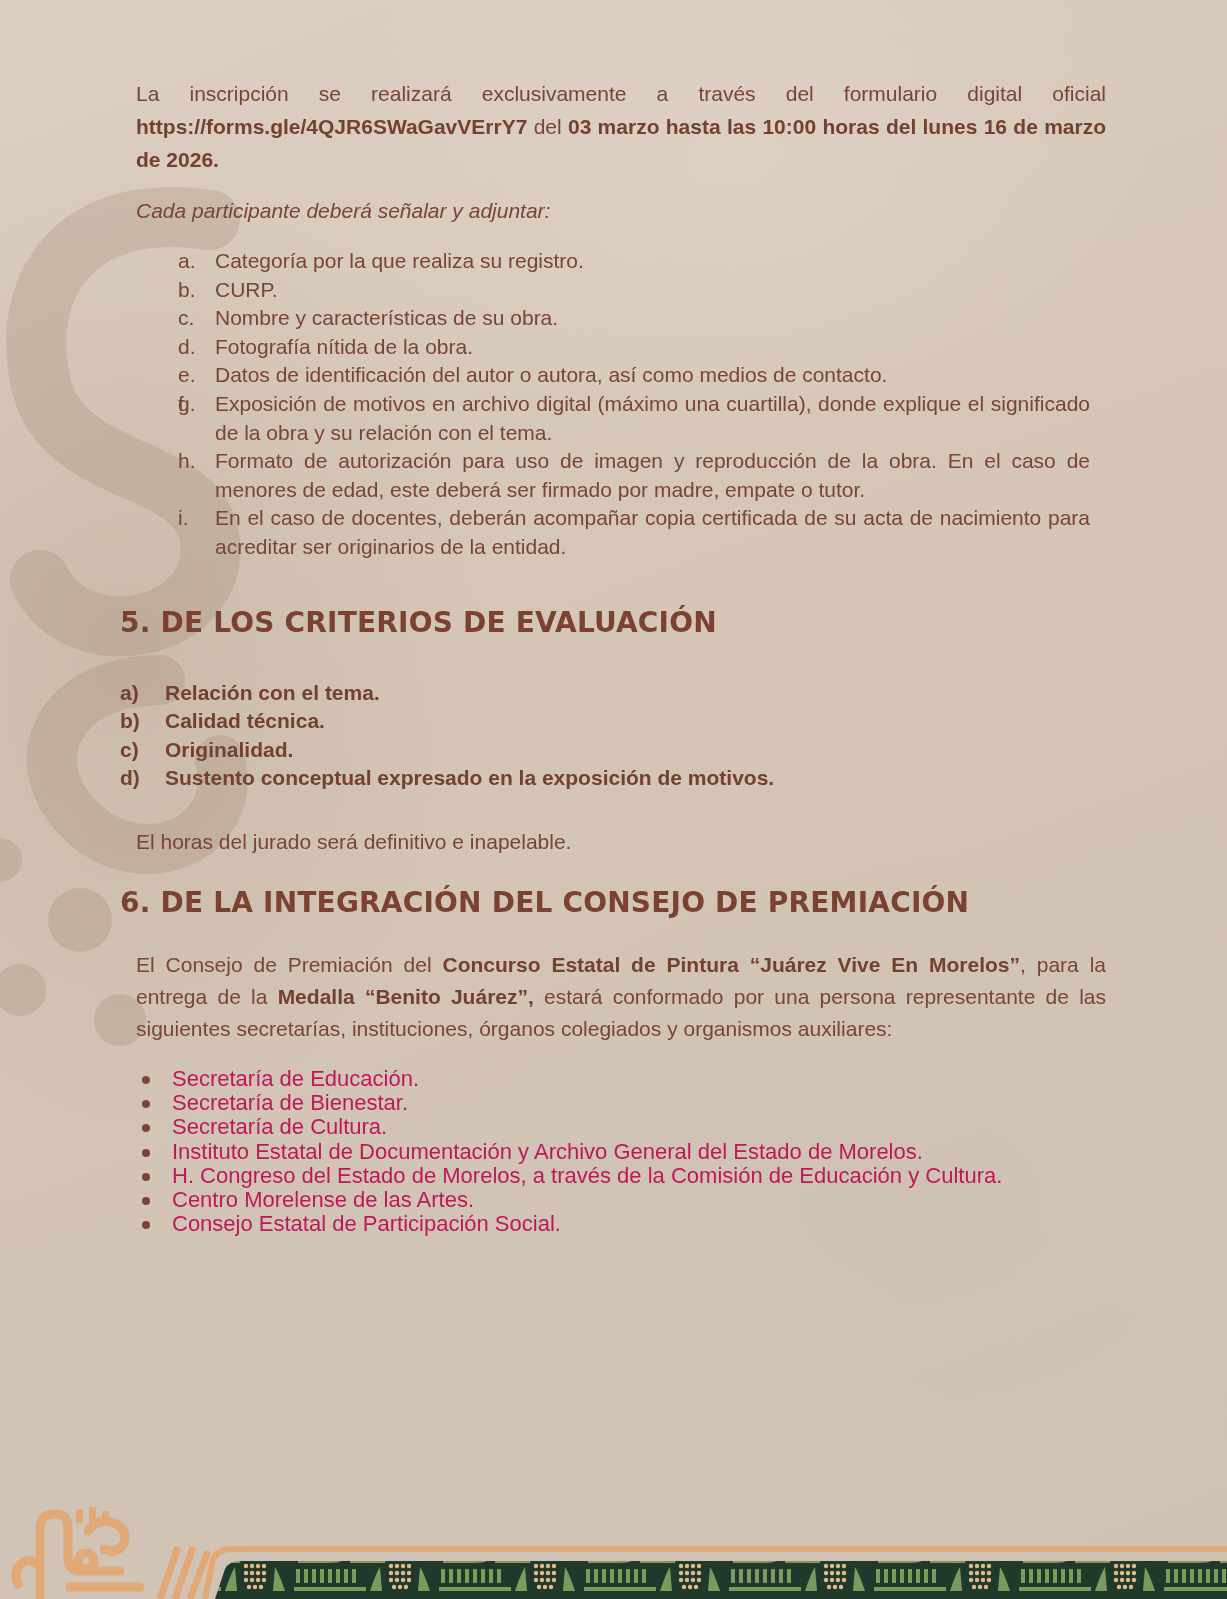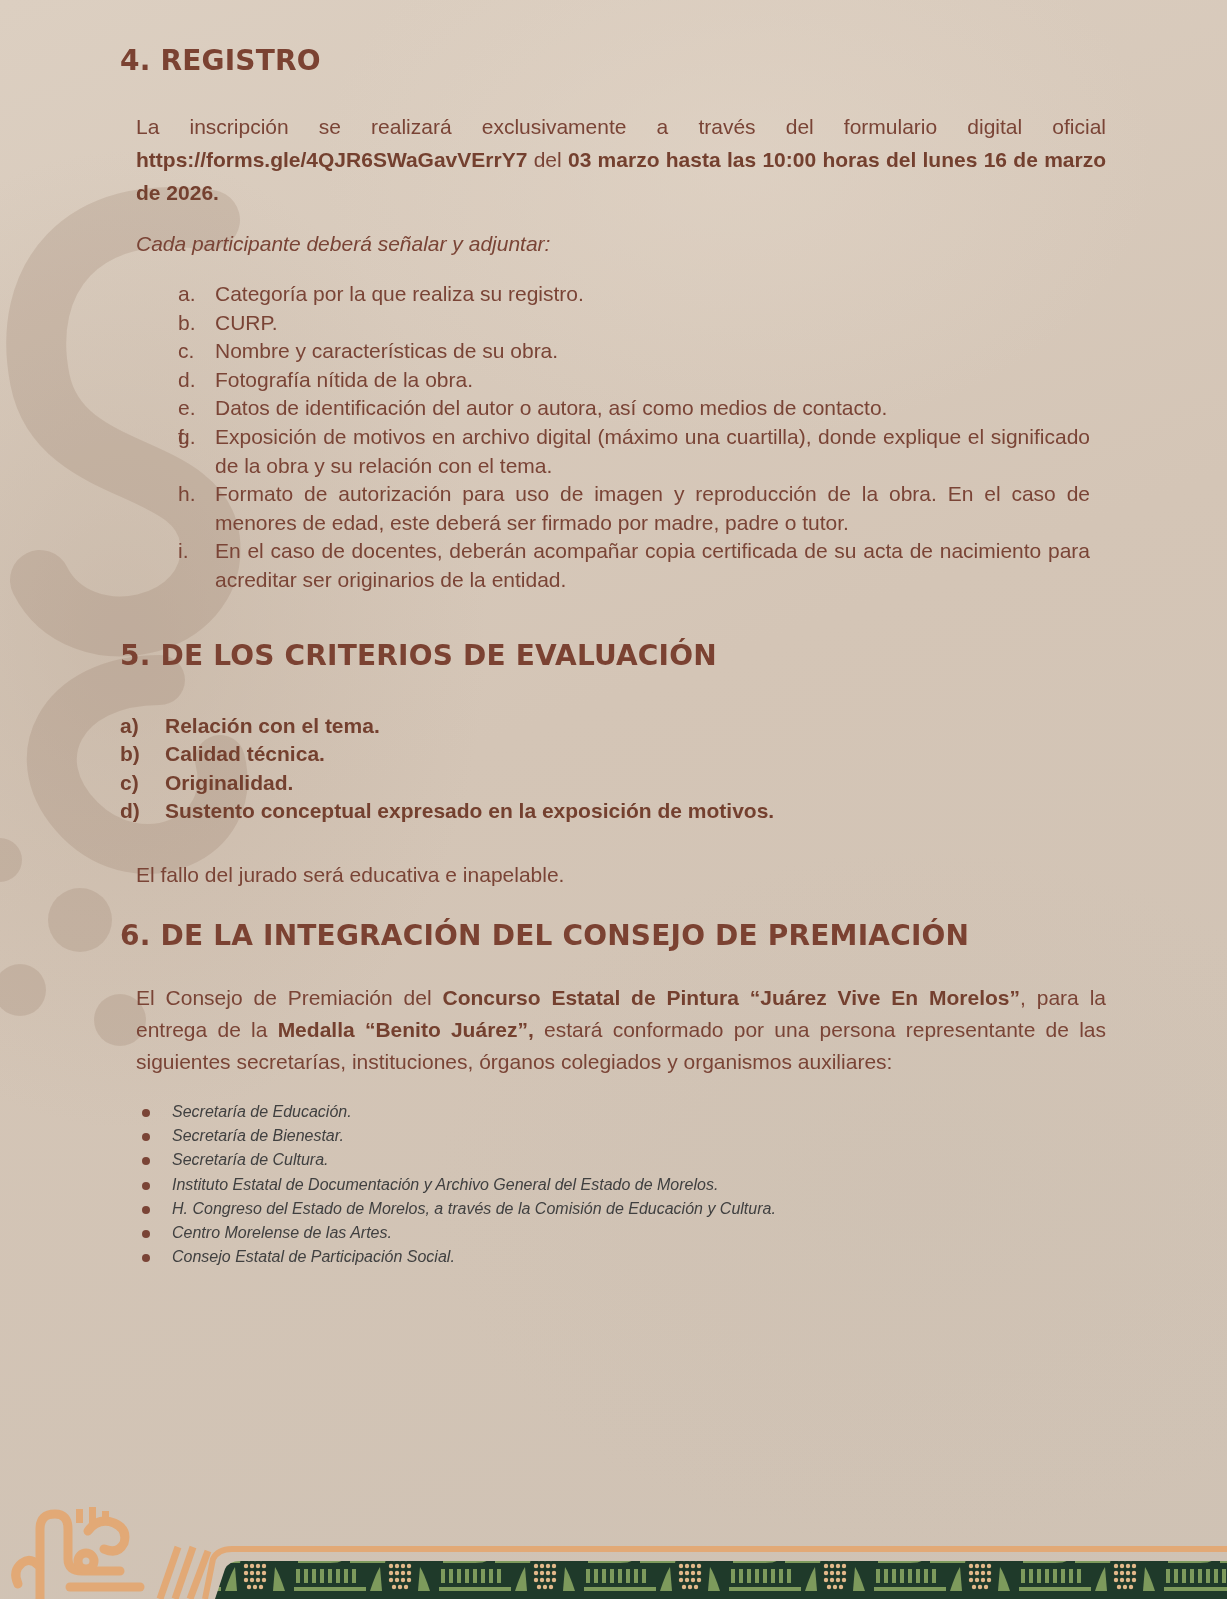--- a/index.html
+++ b/index.html
@@ -28,69 +28,68 @@
   p { margin: 16px; font-size: 21px; line-height: 29px; }
   .justify { text-align: justify; text-align-last: left; }
   b, .b { font-weight: bold; color: #74402f; }
   .ol-alpha { list-style: none; margin: 0; padding: 0 0 0 58px; }
   .ol-alpha li { position: relative; padding-left: 37px; font-size: 21px; line-height: 28.6px; text-align: justify; }
   .ol-alpha li .mk { position: absolute; left: 0; top: 0; }
   .crit { list-style: none; margin: 0; padding: 0; }
   .crit li { position: relative; padding-left: 45px; font-size: 21px; line-height: 28.6px; font-weight: bold; color: #74402f; }
   .crit li .mk { position: absolute; left: 0; top: 0; }
   .bullets { list-style: none; margin: 0; padding: 0 0 0 22px; }
-  .bullets li { position: relative; padding-left: 30px; font-size: 16px; line-height: 24.2px; font-weight: bold; color: #404040; font-weight: normal; font-style: italic; }
+  .bullets li { position: relative; padding-left: 30px; font-size: 22px; line-height: 24.2px; font-weight: bold; color: #be185d; font-weight: normal; }
   .bullets li .dot { position: absolute; left: 0; top: 9px; width: 8px; height: 8px; border-radius: 50%; background: #7a4436; }
   .footer {
     position: absolute; left: 0; bottom: 0; width: 1227px; height: 140px;
   }
 </style>
 </head>
 <body>
 
 <svg class="watermark" viewBox="0 0 340 900">
   <path d="M250 60 C120 40 60 120 80 220 C100 320 240 300 250 380 C260 470 120 500 80 420" fill="none" stroke="#8a6a55" stroke-width="60" stroke-linecap="round"></path>
   <path d="M200 520 C100 520 60 600 120 660 C180 720 280 680 260 600" fill="none" stroke="#8a6a55" stroke-width="50" stroke-linecap="round"></path>
   <circle cx="120" cy="760" r="32" fill="#8a6a55"></circle>
   <circle cx="60" cy="830" r="26" fill="#8a6a55"></circle>
   <circle cx="160" cy="860" r="26" fill="#8a6a55"></circle>
   <circle cx="40" cy="700" r="22" fill="#8a6a55"></circle>
 </svg>
 
 <div class="content">
 
   <section>
-    <h2>4. REGISTRO</h2>
     <p class="justify" style="margin-top:33px; width:970px; line-height:33px;">
       <span>La inscripción se realizará exclusivamente a través del formulario digital oficial </span><b>https://forms.gle/4QJR6SWaGavVErrY7</b><span> del </span><b>03 marzo hasta las 10:00 horas del lunes 16 de marzo de 2026.</b>
     </p>
     <p style="margin-top:20px;font-style:italic;">Cada participante deberá señalar y adjuntar:</p>
 
     <ol class="ol-alpha" style="margin-top:22px; width:912px;">
       <li><span class="mk">a.</span><span>Categoría por la que realiza su registro.</span></li>
       <li><span class="mk">b.</span><span>CURP.</span></li>
       <li><span class="mk">c.</span><span>Nombre y características de su obra.</span></li>
       <li><span class="mk">d.</span><span>Fotografía nítida de la obra.</span></li>
       <li><span class="mk">e.</span><span>Datos de identificación del autor o autora, así como medios de contacto.</span></li>
       <li><span class="mk">f.</span></li>
       <li><span class="mk">g.</span><span>Exposición de motivos en archivo digital (máximo una cuartilla), donde explique el significado de la obra y su relación con el tema.</span></li>
-      <li><span class="mk">h.</span><span>Formato de autorización para uso de imagen y reproducción de la obra. En el caso de menores de edad, este deberá ser firmado por madre, padre o tutor.</span></li>
+      <li><span class="mk">h.</span><span>Formato de autorización para uso de imagen y reproducción de la obra. En el caso de menores de edad, este deberá ser firmado por madre, empate o tutor.</span></li>
       <li><span class="mk">i.</span><span>En el caso de docentes, deberán acompañar copia certificada de su acta de nacimiento para acreditar ser originarios de la entidad.</span></li>
     </ol>
   </section>
 
   <section style="margin-top:44px;">
     <h2>5. DE LOS CRITERIOS DE EVALUACIÓN</h2>
     <ol class="crit" style="margin-top:40px;">
       <li><span class="mk">a)</span><span>Relación con el tema.</span></li>
       <li><span class="mk">b)</span><span>Calidad técnica.</span></li>
       <li><span class="mk">c)</span><span>Originalidad.</span></li>
       <li><span class="mk">d)</span><span>Sustento conceptual expresado en la exposición de motivos.</span></li>
     </ol>
-    <p style="margin-top:34px;">El fallo del jurado será educativa e inapelable.</p>
+    <p style="margin-top:34px;">El horas del jurado será definitivo e inapelable.</p>
   </section>
 
   <section style="margin-top:30px;">
     <h2>6. DE LA INTEGRACIÓN DEL CONSEJO DE PREMIACIÓN</h2>
     <p class="justify" style="margin-top:30px; width:970px; line-height:32px;">
       <span>El Consejo de Premiación del </span><b>Concurso Estatal de Pintura “Juárez Vive En Morelos”</b><span>, para la entrega de la </span><b>Medalla “Benito Juárez”,</b><span> estará conformado por una persona representante de las siguientes secretarías, instituciones, órganos colegiados y organismos auxiliares:</span>
     </p>
     <ul class="bullets" style="margin-top:22px;">
       <li><span class="dot"></span><span>Secretaría de Educación.</span></li>
       <li><span class="dot"></span><span>Secretaría de Bienestar.</span></li>

